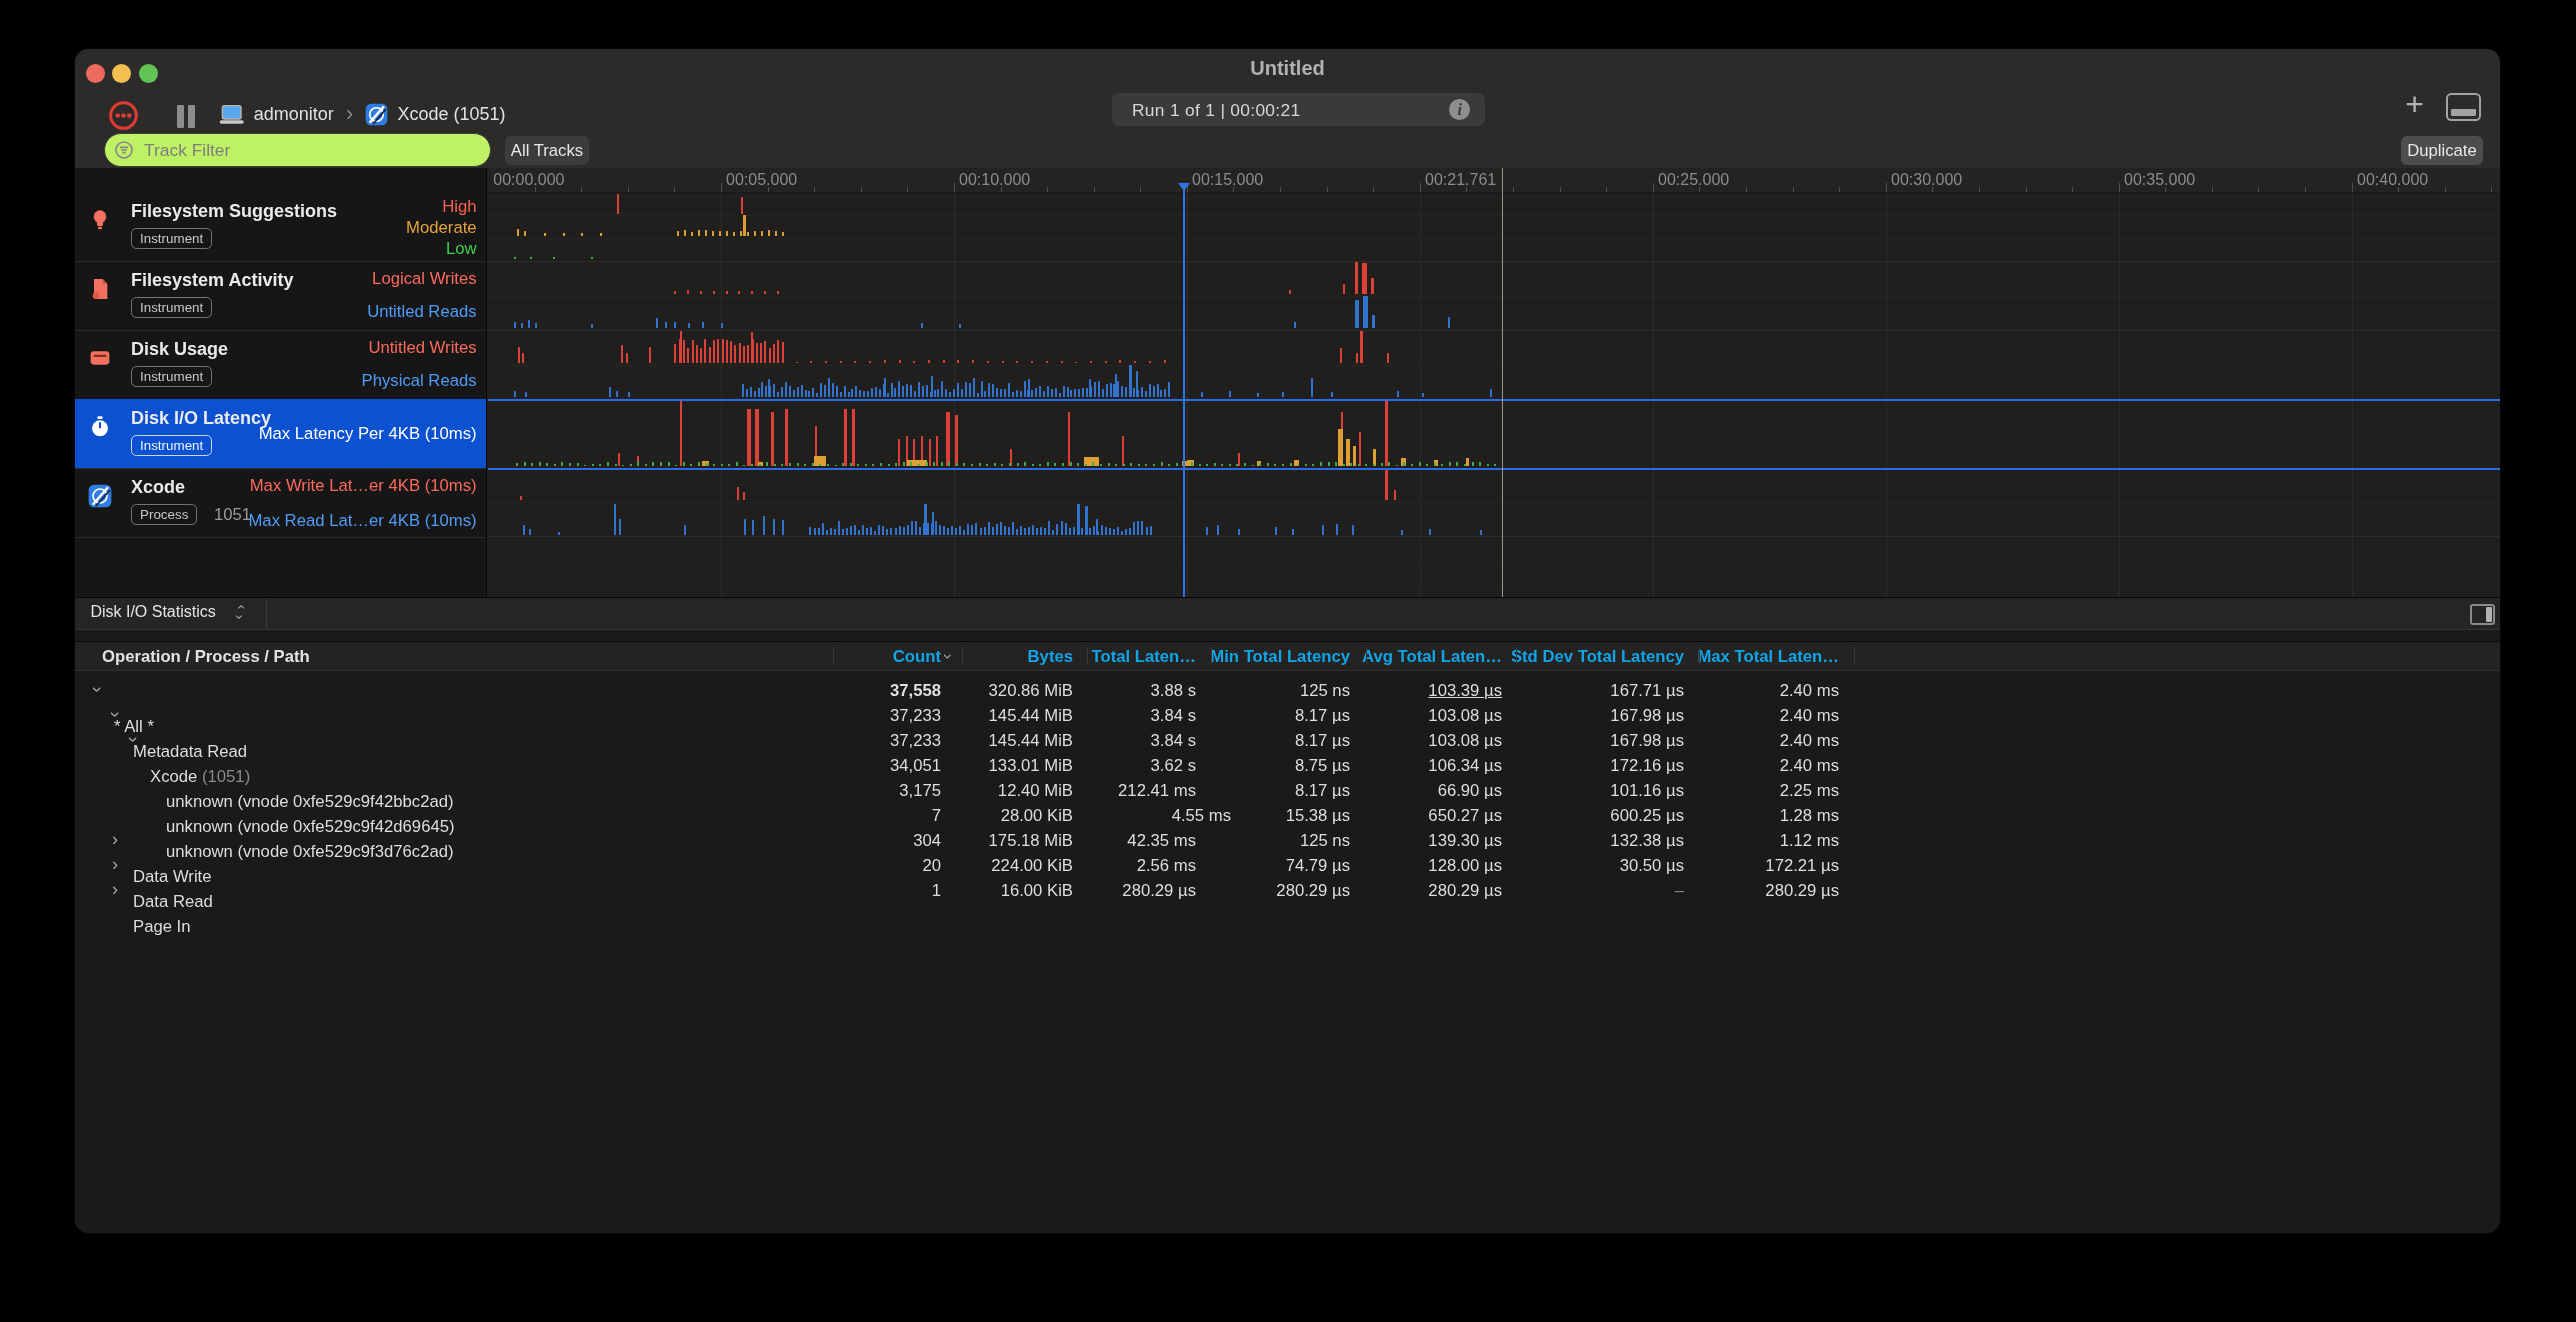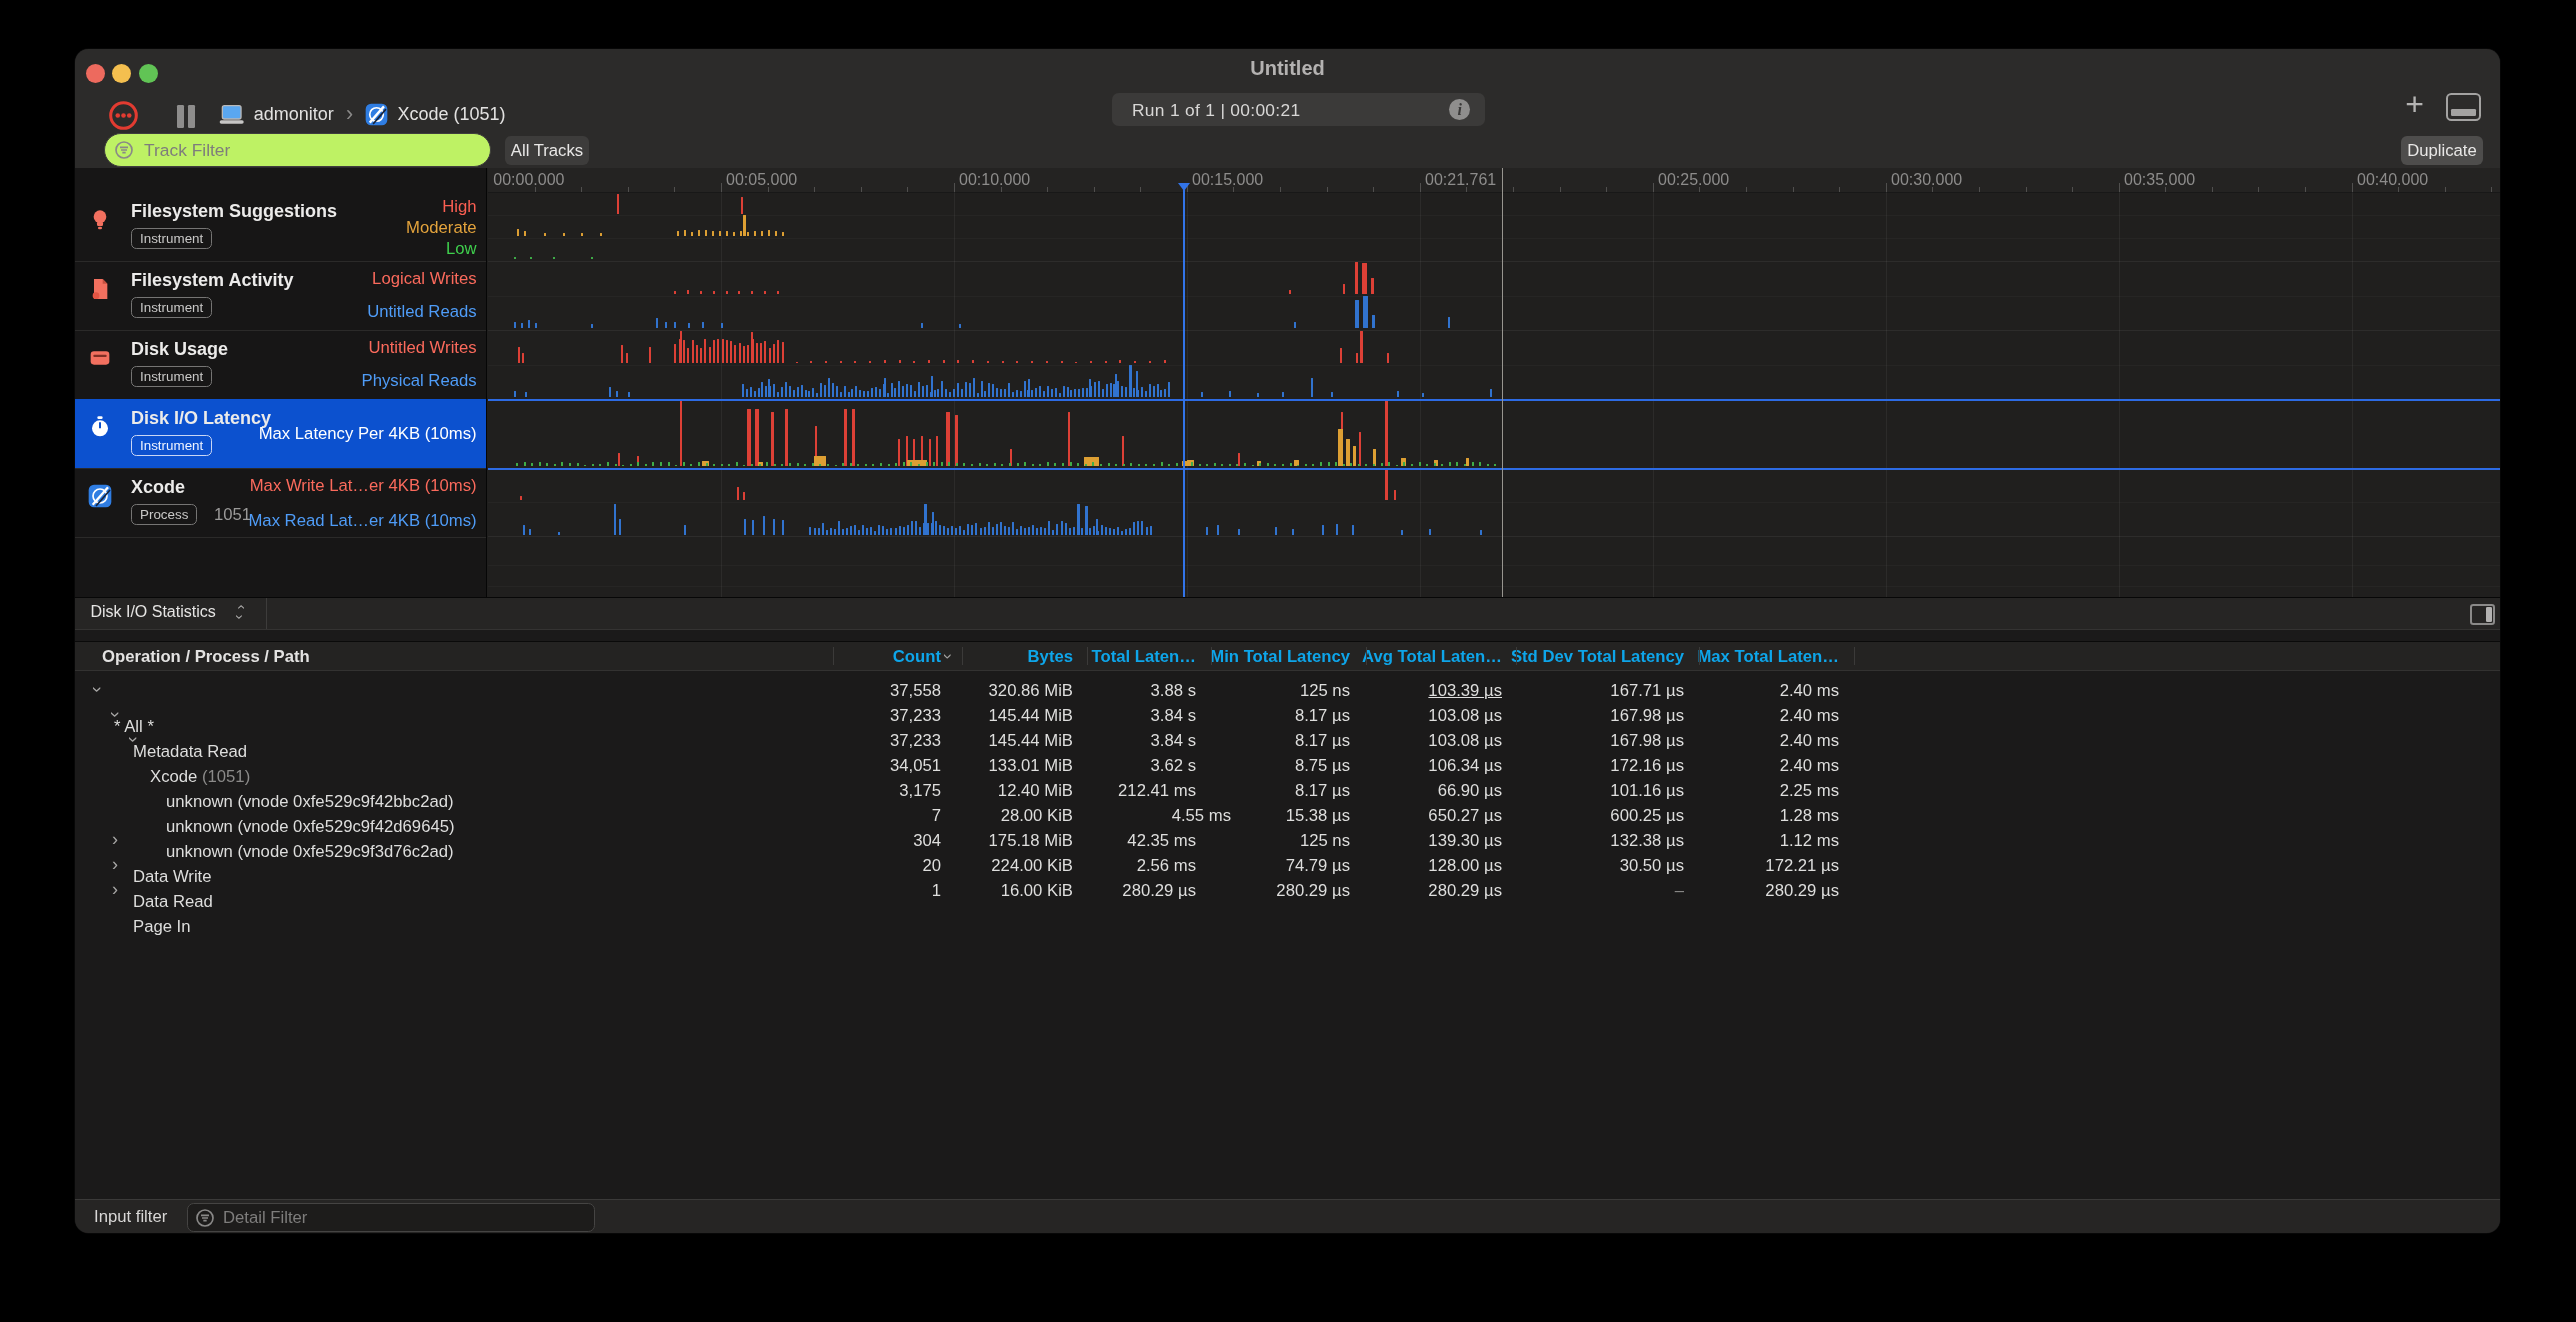--- a/index.html
+++ b/index.html
@@ -900,21 +900,21 @@
         <span class="hdiv" style="left: 1136px;"></span>
         <span class="hdiv" style="left: 1291px;"></span>
         <span class="hdiv" style="left: 1441px;"></span>
         <span class="hdiv" style="left: 1624px;"></span>
         <span class="hdiv" style="left: 1779px;"></span>
       </div>
     <div id="tbody">
         <div class="drow">
           <span class="chev open" style="left: 19px;">›</span>
           <span class="dname" style="left: 39px;">* All *</span>
-          <span class="dval" style="right: 1559px;">37,558</span>
+          <span class="dval" style="right: 1559px; font-weight: bold;">37,558</span>
           <span class="dval" style="right: 1427px;">320.86 MiB</span>
           <span class="dval" style="right: 1304px;">3.88 s</span>
           <span class="dval" style="right: 1150px;">125 ns</span>
           <span class="dval" style="right: 998px; text-decoration: underline;">103.39 µs</span>
           <span class="dval" style="right: 816px;">167.71 µs</span>
           <span class="dval" style="right: 661px;">2.40 ms</span>
         </div>
         <div class="drow">
           <span class="chev open" style="left: 37px;">›</span>
           <span class="dname" style="left: 58px;">Metadata Read</span>
@@ -995,29 +995,15 @@
           <span class="dval" style="right: 1559px;">1</span>
           <span class="dval" style="right: 1427px;">16.00 KiB</span>
           <span class="dval" style="right: 1304px;">280.29 µs</span>
           <span class="dval" style="right: 1150px;">280.29 µs</span>
           <span class="dval" style="right: 998px;">280.29 µs</span>
           <span class="dval dim" style="right: 816px;">–</span>
           <span class="dval" style="right: 661px;">280.29 µs</span>
         </div>
       </div>
 
-    <div id="filterbar">
-      <span id="inputfilterlabel">Input filter</span>
-      <span id="detailfilter">
-        <span class="filterglyph">
-          <svg width="20" height="20" viewBox="0 0 30 30">
-              <circle cx="15" cy="15" r="12" fill="none" stroke="#8a8988" stroke-width="2.5"></circle>
-          <line x1="9" y1="11" x2="21" y2="11" stroke="#8a8988" stroke-width="2.5"></line>
-              <line x1="10.5" y1="15" x2="19.5" y2="15" stroke="#8a8988" stroke-width="2.5"></line>
-              <line x1="12.5" y1="19" x2="17.5" y2="19" stroke="#8a8988" stroke-width="2.5"></line>
-            </svg>
-        </span>
-        <span class="placeholder">Detail Filter</span>
-      </span>
-    </div>
   </div>
 </div>
 
 
 </body></html>

